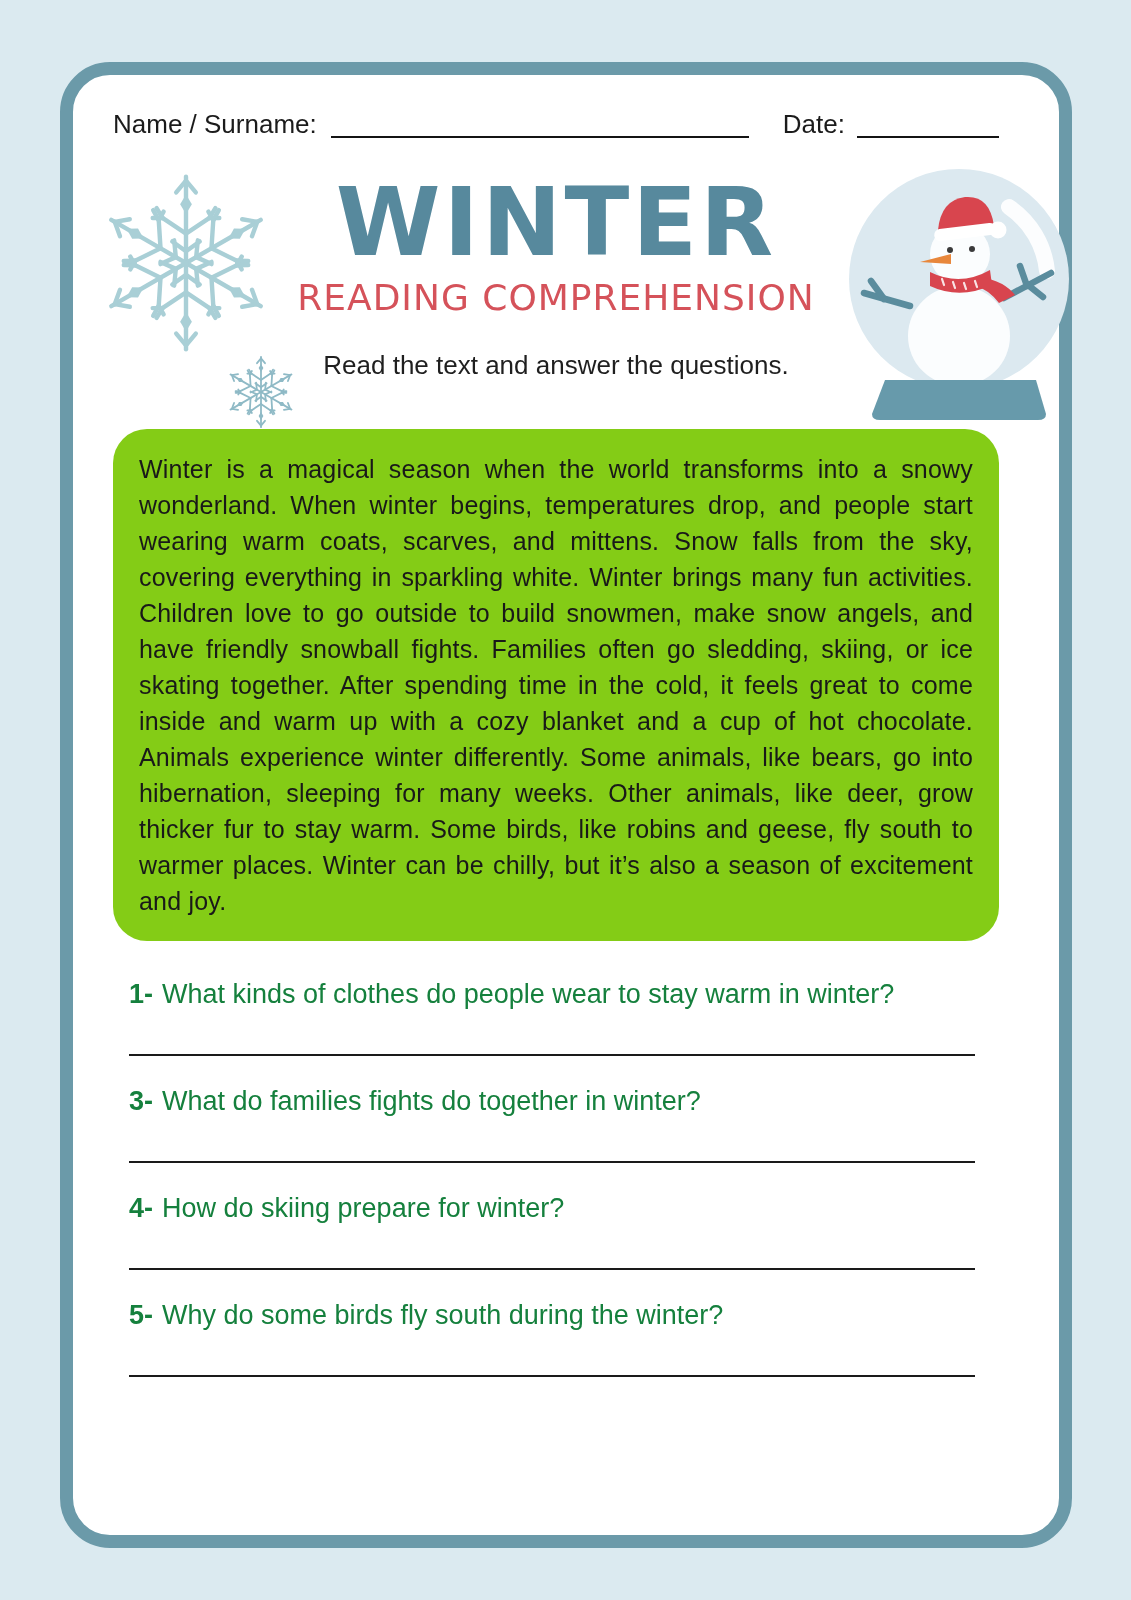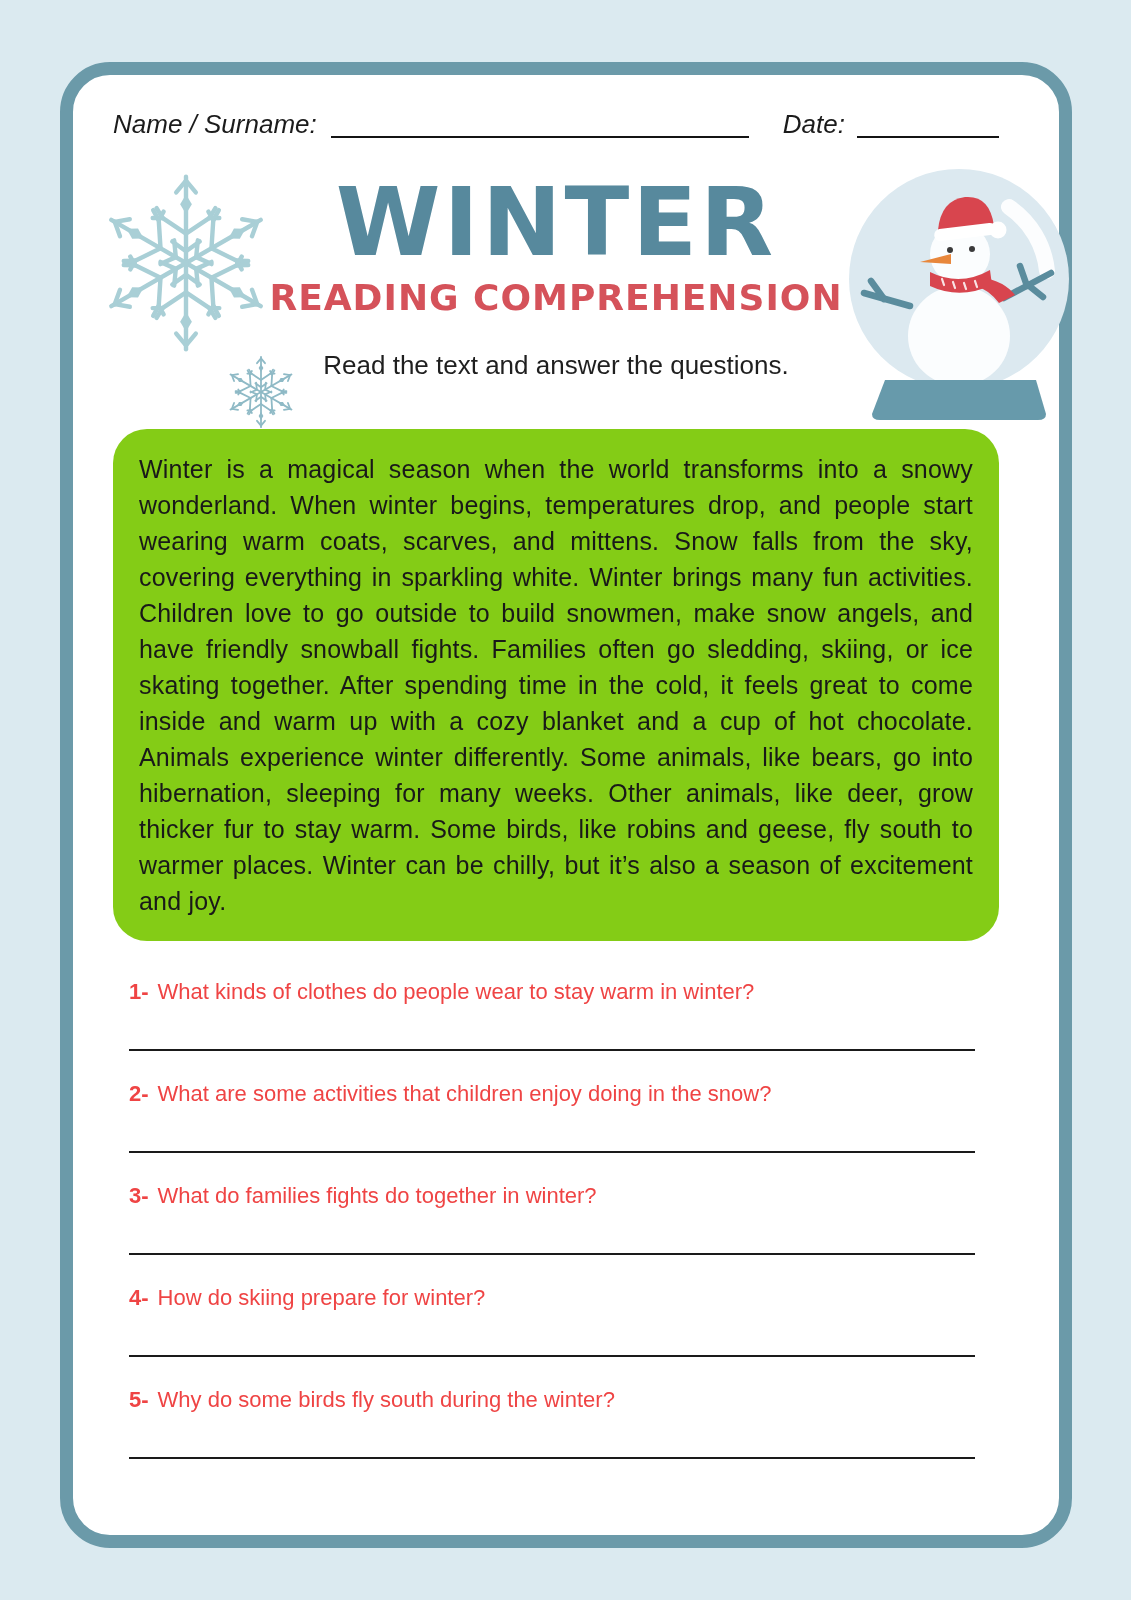--- a/index.html
+++ b/index.html
@@ -26,21 +26,20 @@
     padding: 34px 60px 0 40px;
   }
   
   .name-row {
     display: flex;
     align-items: flex-end;
     font-size: 26px;
     color: #1b1b1b;
     position: relative;
     z-index: 4;
-    font-style: italic;
   }
   .nd-label { white-space: nowrap; padding-bottom: 2px; }
   .name-line {
     flex: 1;
     border-bottom: 2px solid #141414;
     height: 28px;
     margin: 0 6px 4px 14px;
   }
   .date-label { margin-left: 28px; }
   .date-line {
@@ -61,21 +60,21 @@
     font-size: 95px;
     font-weight: bold;
     color: #57899d;
     letter-spacing: 3px;
     line-height: 1.1;
     text-align: center;
   }
   .subtitle {
     font-family: "DejaVu Sans", sans-serif;
     font-size: 36px;
-    font-weight: bold;
+    font-weight: normal;
     color: #d5525a;
     letter-spacing: 1px;
     margin-top: 2px;
   }
   .instruction {
     font-size: 26px;
     color: #1f1f1f;
     margin-top: 32px;
     text-align: center;
   }
@@ -91,21 +90,21 @@
   .passage-text {
     font-size: 25px;
     line-height: 36px;
     text-align: justify;
     color: #191919;
     letter-spacing: 0.2px;
   }
   
   .questions { margin-top: 38px; padding-left: 16px; }
   .question-block { margin-bottom: 30px; }
-  .question-line { font-size: 22px; color: #ef4444; }
+  .question-line { font-size: 27px; color: #15803d; }
   .q-num { font-weight: bold; margin-right: 9px; }
   .answer-line {
     border-bottom: 2px solid #1a1a1a;
     margin-top: 44px;
     margin-right: 24px;
     height: 1px;
   }
   
   .snowflake-large {
     position: absolute; left: 88px; top: 163px;
@@ -147,26 +146,20 @@
 
       <div class="questions">
 
         <div class="question-block">
           <div class="question-line">
             <span class="q-num">1-</span><span>What kinds of clothes do people wear to stay warm in winter?</span>
           </div>
           <div class="answer-line"></div>
         </div>
 
-        <div class="question-block">
-          <div class="question-line">
-            <span class="q-num">2-</span><span>What are some activities that children enjoy doing in the snow?</span>
-          </div>
-          <div class="answer-line"></div>
-        </div>
 
         <div class="question-block">
           <div class="question-line">
             <span class="q-num">3-</span><span>What do families fights do together in winter?</span>
           </div>
           <div class="answer-line"></div>
         </div>
 
         <div class="question-block">
           <div class="question-line">

